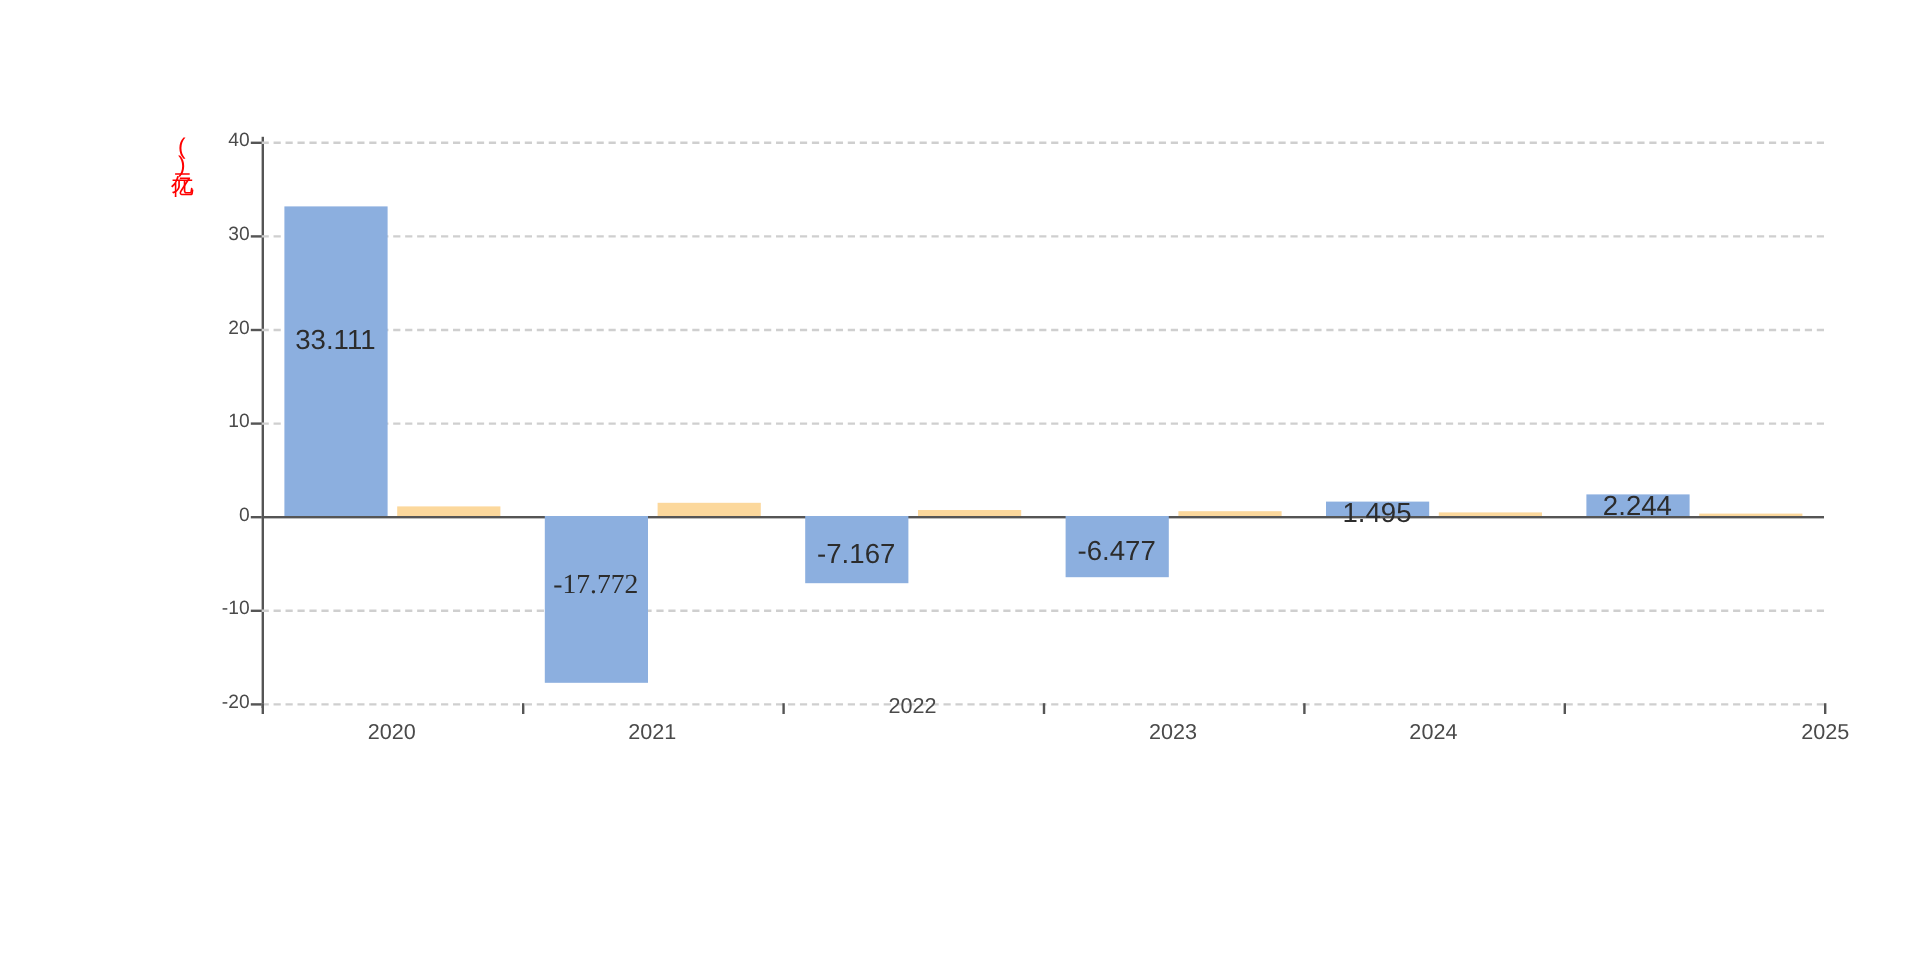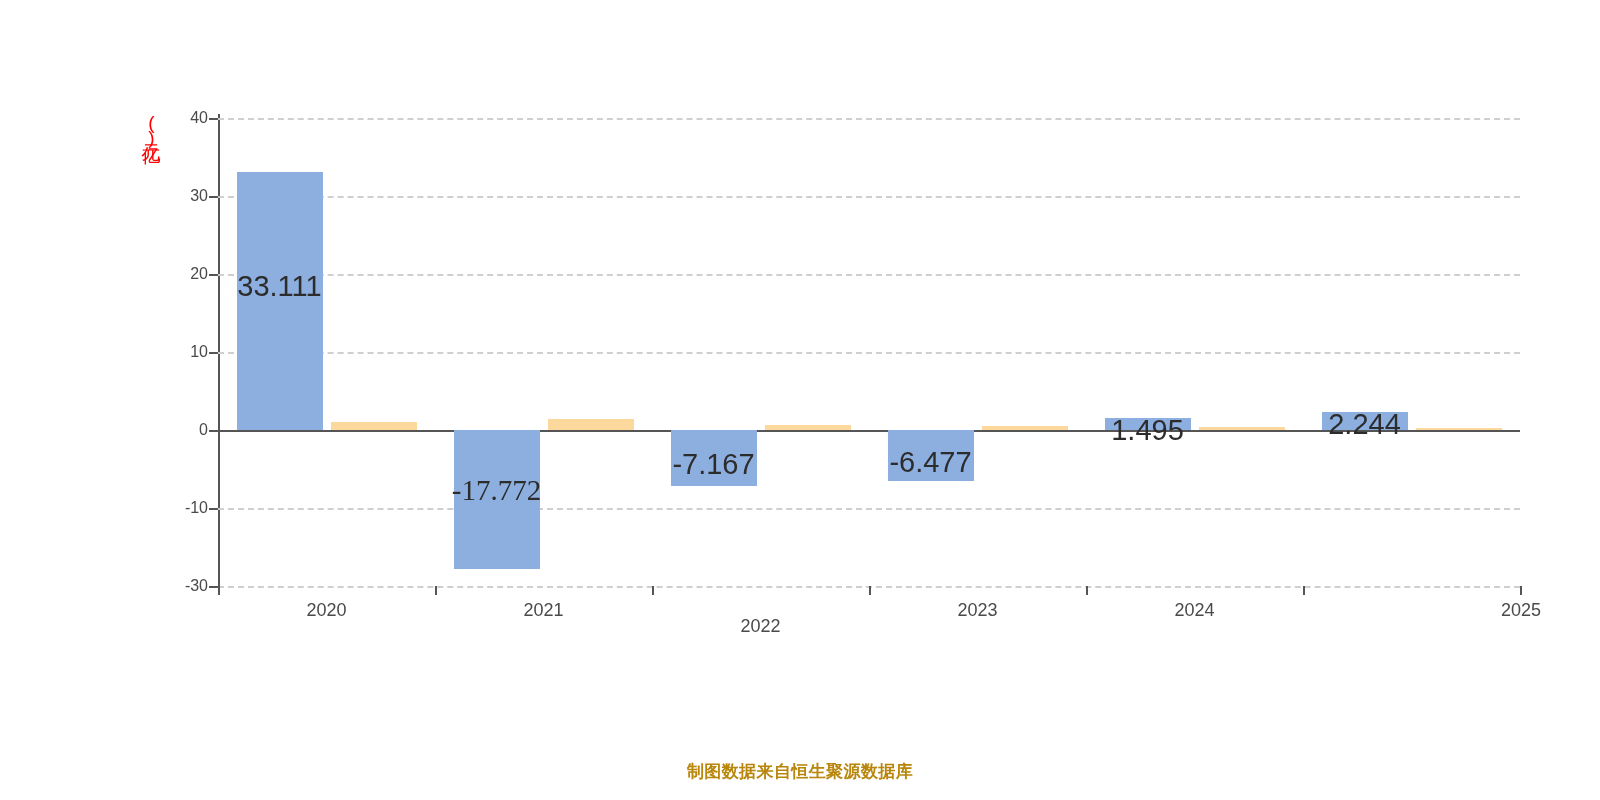--- a/index.html
+++ b/index.html
@@ -106,21 +106,21 @@
   }
   .bar.net {
     background: #8cafdf;
   }
   .bar.adm {
     background: #fcd89c;
   }
 
   .bar-label {
     position: absolute;
-    font-size: 29px;
+    font-size: 23px;
     color: #2c2c2c;
     white-space: nowrap;
     transform: translateX(-50%);
   }
 
   
   .x-tick {
     position: absolute;
     top: 468px;
     width: 0;
@@ -229,27 +229,26 @@
       <div class="x-tick" style="left: 1302px;"></div>
     </div>
 
   <div id="ylabels">
       <div class="ylabel" style="top: 118px;">40</div>
       <div class="ylabel" style="top: 196px;">30</div>
       <div class="ylabel" style="top: 274px;">20</div>
       <div class="ylabel" style="top: 352px;">10</div>
       <div class="ylabel" style="top: 430px;">0</div>
       <div class="ylabel" style="top: 508px;">-10</div>
-      <div class="ylabel" style="top: 586px;">-30</div>
+      <div class="ylabel" style="top: 586px;">-20</div>
     </div>
   <div id="xlabels">
       <div class="xlabel" style="left: 326.5px; top: 600px;">2020</div>
       <div class="xlabel" style="left: 543.5px; top: 600px; text-align: right;">2021</div>
-      <div class="xlabel" style="left: 760.5px; top: 616px;">2022</div>
+      <div class="xlabel" style="left: 760.5px; top: 578px;">2022</div>
       <div class="xlabel" style="left: 977.5px; top: 600px;">2023</div>
       <div class="xlabel" style="left: 1194.5px; top: 600px;">2024</div>
       <div class="xlabel" style="left: 1481px; top: 600px; margin-left: 40px;">2025</div>
     </div>
 
 
-  <div class="footer-note">制图数据来自恒生聚源数据库</div>
 
 </div>
 
 </body></html>

